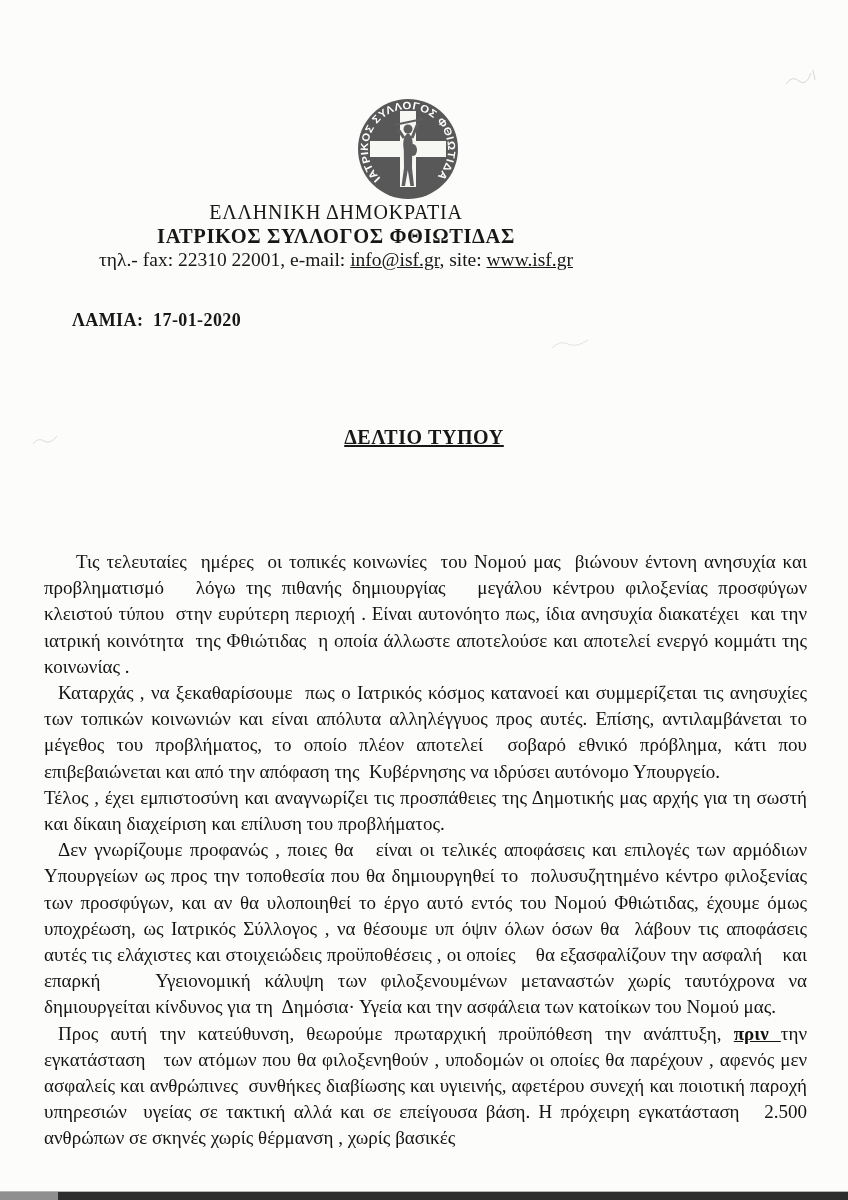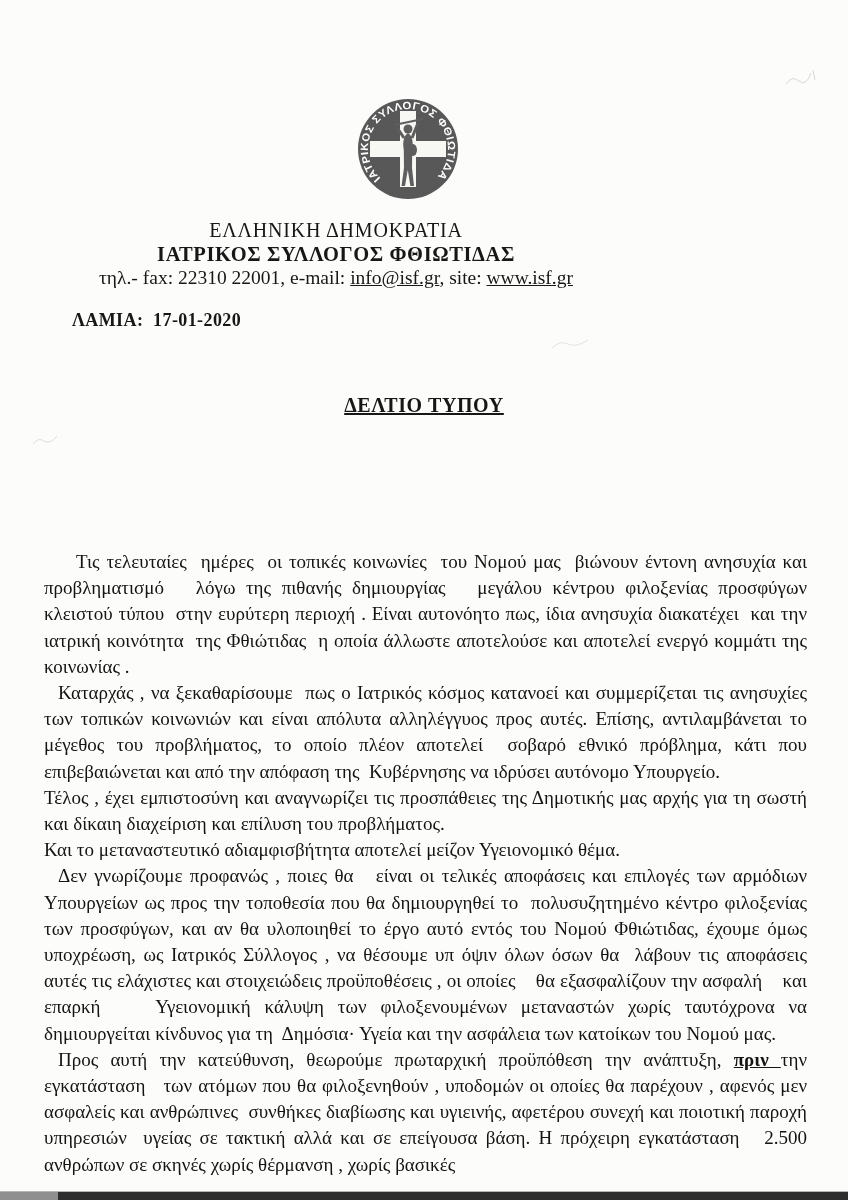--- a/index.html
+++ b/index.html
@@ -1,30 +1,30 @@
 <!DOCTYPE html>
 <html><head>
 <meta charset="utf-8">
 <style>
   html,body{margin:0;padding:0;}
   body{width:848px;height:1200px;background:#e9e9e9;font-family:"Liberation Serif",serif;}
   .page{position:relative;width:848px;height:1200px;background:#fcfcfa;overflow:hidden;color:#171717;}
 
   .logo-wrap{position:absolute;left:357px;top:98px;width:102px;height:102px;}
 
-  .header-block{position:absolute;top:218px;left:0;width:672px;text-align:center;}
+  .header-block{position:absolute;top:200px;left:0;width:672px;text-align:center;}
   .hdr-line1{font-size:20px;line-height:24px;letter-spacing:0.8px;}
   .hdr-line2{font-size:20.5px;line-height:24px;font-weight:bold;letter-spacing:0.6px;}
   .hdr-line3{font-size:19.5px;line-height:23px;}
   .hdr-line4{font-size:19.5px;line-height:23px;white-space:pre;}
   .u{text-decoration:underline;}
 
   .meta-line{position:absolute;top:310px;left:72px;font-size:18px;font-weight:bold;letter-spacing:0.4px;white-space:pre;}
 
-  .doc-title{position:absolute;top:394px;left:0;width:848px;text-align:center;font-size:20px;font-weight:bold;letter-spacing:0.6px;}
+  .doc-title{position:absolute;top:426px;left:0;width:848px;text-align:center;font-size:20px;font-weight:bold;letter-spacing:0.6px;}
   .doc-title span{text-decoration:underline;padding:0 4px;}
 
   .subject{position:absolute;top:474px;left:55px;width:752px;font-size:18.5px;font-weight:bold;line-height:27px;text-align:justify;white-space:pre-wrap;letter-spacing:0.2px;}
   .subject .label{text-decoration:underline;}
 
   .body-text{position:absolute;top:549px;left:44px;width:763px;font-size:19px;line-height:26.2px;text-align:justify;color:#141414;}
   .body-text p{margin:0;white-space:pre-wrap;}
   .ind-lg{text-indent:32px;}
   .ind-sm{text-indent:14px;}
   .bold-u{font-weight:bold;text-decoration:underline;}
@@ -68,21 +68,20 @@
 
   <div class="meta-line">ΛΑΜΙΑ:  17-01-2020</div>
 
   <div class="doc-title"><span>ΔΕΛΤΙΟ ΤΥΠΟΥ</span></div>
 
 
   <div class="body-text">
     <p class="ind-lg">Τις τελευταίες  ημέρες  οι τοπικές κοινωνίες  του Νομού μας  βιώνουν έντονη ανησυχία και προβληματισμό   λόγω της πιθανής δημιουργίας   μεγάλου κέντρου φιλοξενίας προσφύγων  κλειστού τύπου  στην ευρύτερη περιοχή . Είναι αυτονόητο πως, ίδια ανησυχία διακατέχει  και την ιατρική κοινότητα  της Φθιώτιδας  η οποία άλλωστε αποτελούσε και αποτελεί ενεργό κομμάτι της κοινωνίας .</p>
     <p class="ind-sm">Καταρχάς , να ξεκαθαρίσουμε  πως ο Ιατρικός κόσμος κατανοεί και συμμερίζεται τις ανησυχίες των τοπικών κοινωνιών και είναι απόλυτα αλληλέγγυος προς αυτές. Επίσης, αντιλαμβάνεται το μέγεθος του προβλήματος, το οποίο πλέον αποτελεί  σοβαρό εθνικό πρόβλημα, κάτι που επιβεβαιώνεται και από την απόφαση της  Κυβέρνησης να ιδρύσει αυτόνομο Υπουργείο.</p>
     <p>Τέλος , έχει εμπιστοσύνη και αναγνωρίζει τις προσπάθειες της Δημοτικής μας αρχής για τη σωστή και δίκαιη διαχείριση και επίλυση του προβλήματος.</p>
-    <p>Και το μεταναστευτικό αδιαμφισβήτητα αποτελεί μείζον Υγειονομικό θέμα.</p>
     <p class="ind-sm">Δεν γνωρίζουμε προφανώς , ποιες θα   είναι οι τελικές αποφάσεις και επιλογές των αρμόδιων Υπουργείων ως προς την τοποθεσία που θα δημιουργηθεί το  πολυσυζητημένο κέντρο φιλοξενίας των προσφύγων, και αν θα υλοποιηθεί το έργο αυτό εντός του Νομού Φθιώτιδας, έχουμε όμως υποχρέωση, ως Ιατρικός Σύλλογος , να θέσουμε υπ όψιν όλων όσων θα  λάβουν τις αποφάσεις  αυτές τις ελάχιστες και στοιχειώδεις προϋποθέσεις , οι οποίες    θα εξασφαλίζουν την ασφαλή    και επαρκή    Υγειονομική κάλυψη των φιλοξενουμένων μεταναστών χωρίς ταυτόχρονα να δημιουργείται κίνδυνος για τη  Δημόσια· Υγεία και την ασφάλεια των κατοίκων του Νομού μας.</p>
     <p class="ind-sm"><span>Προς αυτή την κατεύθυνση, θεωρούμε πρωταρχική προϋπόθεση την ανάπτυξη, </span><span class="bold-u">πριν </span><span>την εγκατάσταση   των ατόμων που θα φιλοξενηθούν , υποδομών οι οποίες θα παρέχουν , αφενός μεν ασφαλείς και ανθρώπινες  συνθήκες διαβίωσης και υγιεινής, αφετέρου συνεχή και ποιοτική παροχή υπηρεσιών  υγείας σε τακτική αλλά και σε επείγουσα βάση. Η πρόχειρη εγκατάσταση   2.500 ανθρώπων σε σκηνές χωρίς θέρμανση , χωρίς βασικές</span></p>
   </div>
 
   <svg class="artifact" style="left:783px;top:66px;" width="40" height="26">
     <path d="M3 18 q6 -9 13 -3 t12 -8 M30 4 l2 10" stroke="#a8a8a8" stroke-width="1" fill="none"></path>
   </svg>
   <svg class="artifact" style="left:30px;top:430px;" width="34" height="20">
     <path d="M3 14 q5 -7 11 -3 t13 -5" stroke="#b5b5b5" stroke-width="1" fill="none"></path>
   </svg>

